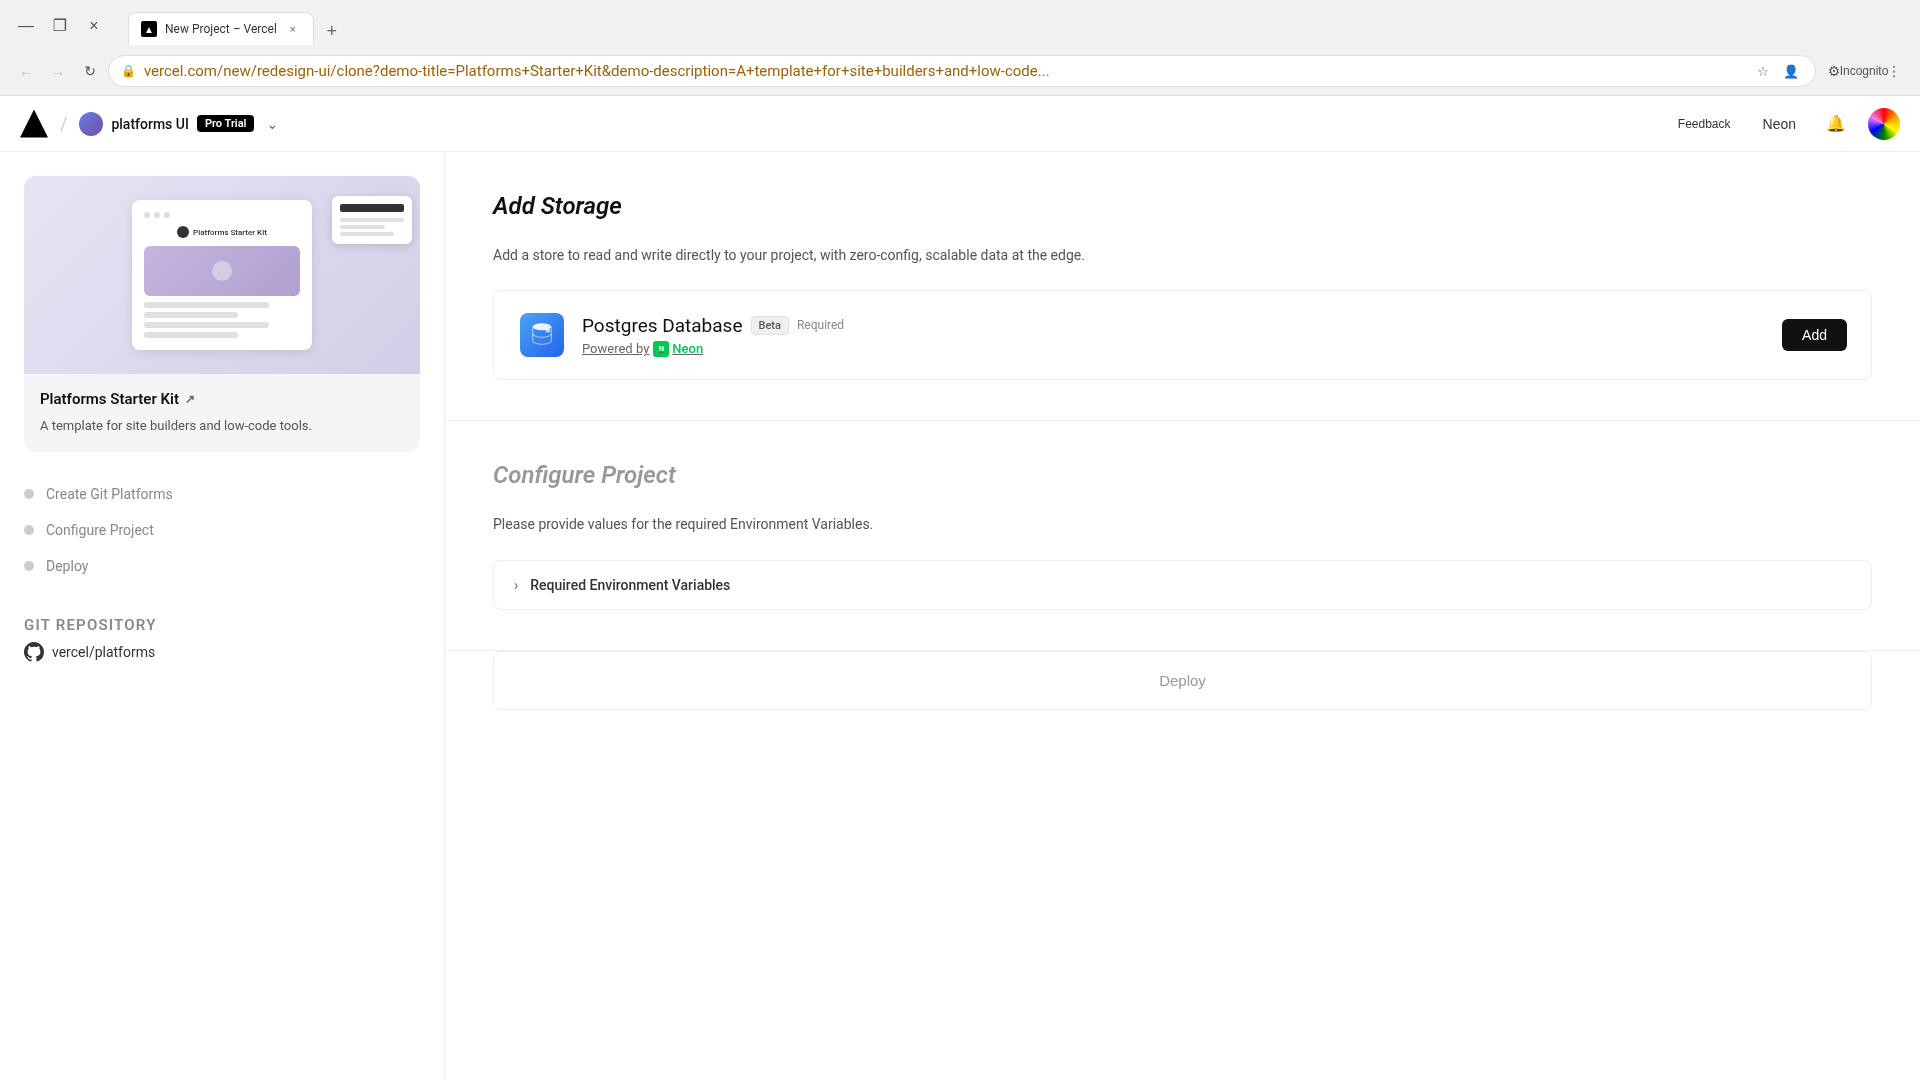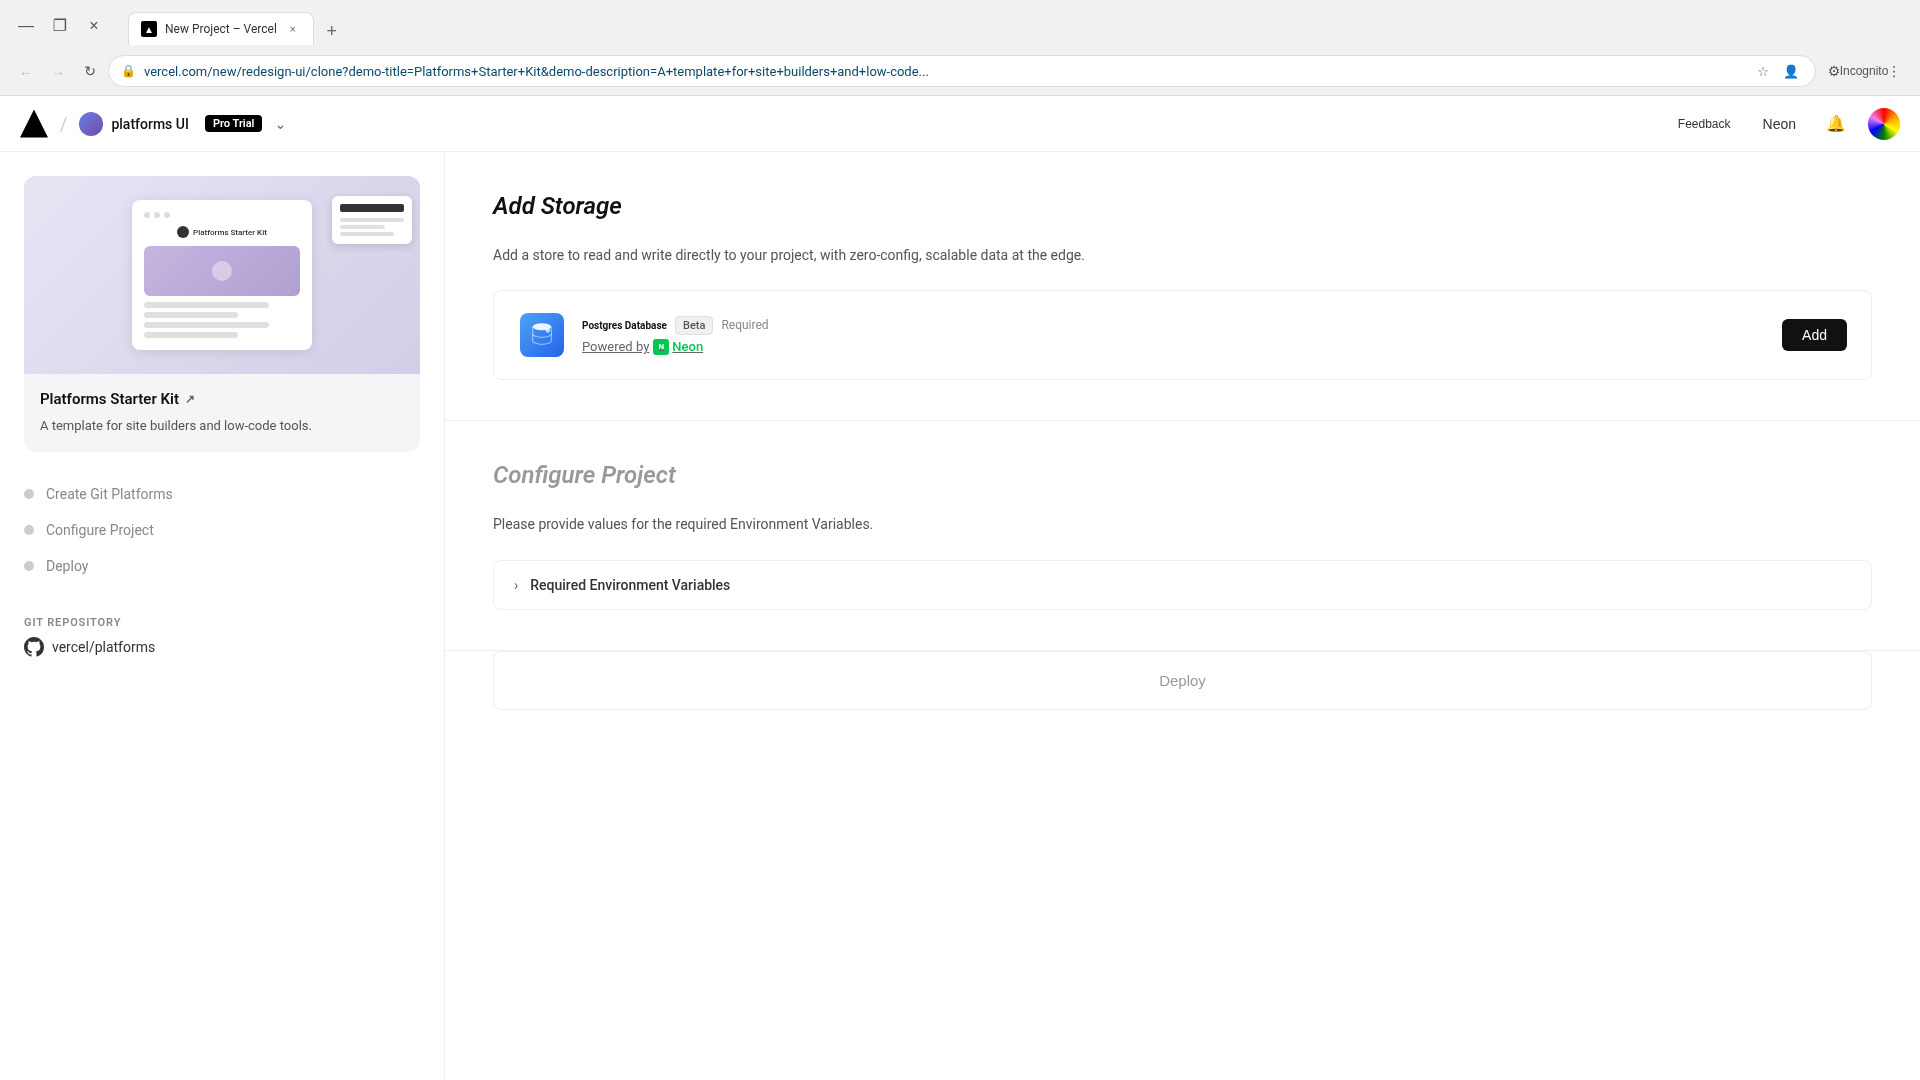--- a/index.html
+++ b/index.html
@@ -122,22 +122,22 @@
       padding: 4px 12px;
       gap: 8px;
       height: 32px;
     }
     .address-bar-lock {
       color: #555;
       font-size: 12px;
     }
     .address-text {
       flex: 1;
-      font-size: 13px;
-      color: #0c4a6e;
+      font-size: 15px;
+      color: #a16207;
       white-space: nowrap;
       overflow: hidden;
       text-overflow: ellipsis;
     }
     .address-bar-icons {
       display: flex;
       gap: 4px;
       align-items: center;
     }
     .address-bar-icon-btn {
@@ -193,21 +193,20 @@
       font-weight: 500;
       color: #111;
     }
     .pro-trial-badge {
       background: #000;
       color: #fff;
       font-size: 11px;
       font-weight: 600;
       padding: 2px 8px;
       border-radius: 4px;
-      margin-left: 8px;
     }
     .project-switcher-btn {
       border: none;
       background: transparent;
       cursor: pointer;
       color: #666;
       font-size: 14px;
       padding: 2px 4px;
       border-radius: 4px;
     }
@@ -415,21 +414,21 @@
     .step-label {
       font-size: 14px;
       color: #888;
     }
 
     
     .git-section {
       margin-top: 8px;
     }
     .git-section-label {
-      font-size: 11px;
+      font-size: 15px;
       font-weight: 600;
       color: #888;
       letter-spacing: 0.08em;
       text-transform: uppercase;
       margin-bottom: 8px;
     }
     .git-repo-item {
       display: flex;
       align-items: center;
       gap: 8px;
@@ -498,22 +497,22 @@
     .storage-info {
       flex: 1;
     }
     .storage-name-row {
       display: flex;
       align-items: center;
       gap: 8px;
       margin-bottom: 4px;
     }
     .storage-name {
-      font-size: 10px;
-      font-weight: 700;
+      font-size: 19px;
+      font-weight: 400;
       color: #111;
     }
     .beta-badge {
       background: #f0f0f0;
       color: #555;
       font-size: 11px;
       font-weight: 500;
       padding: 2px 7px;
       border-radius: 4px;
       border: 1px solid #e0e0e0;

